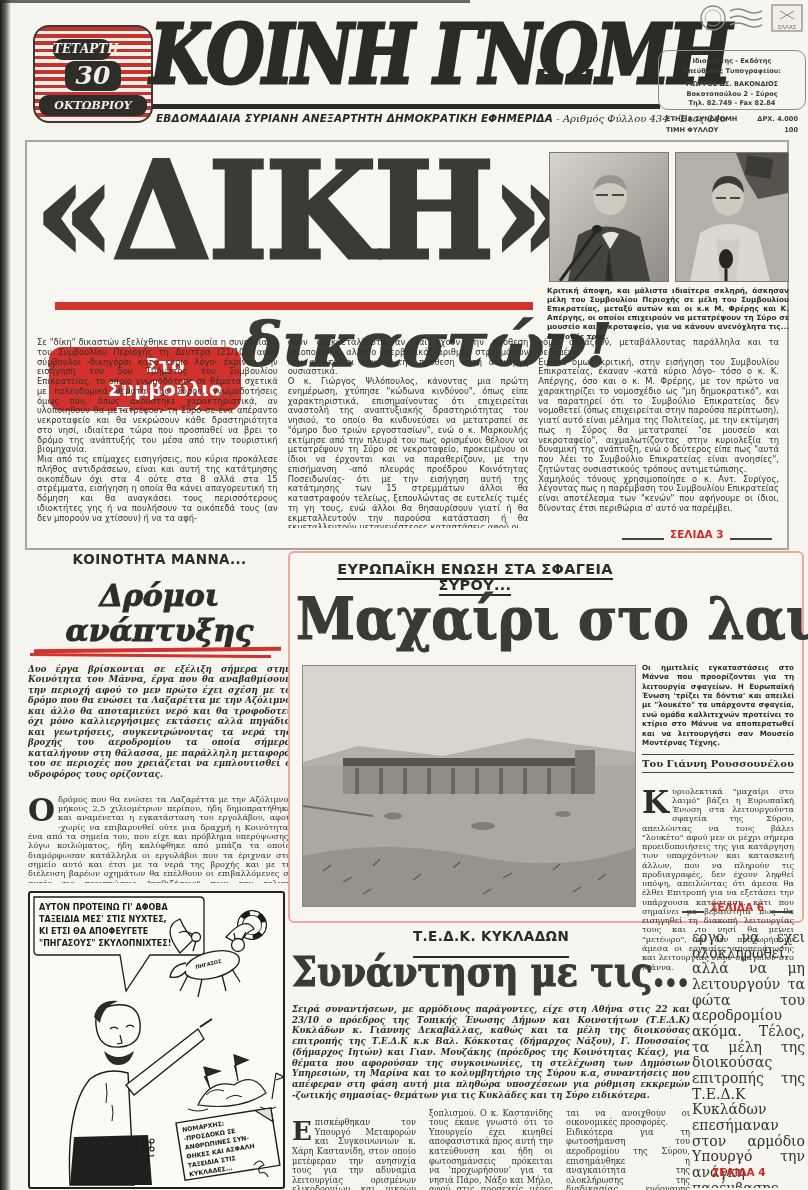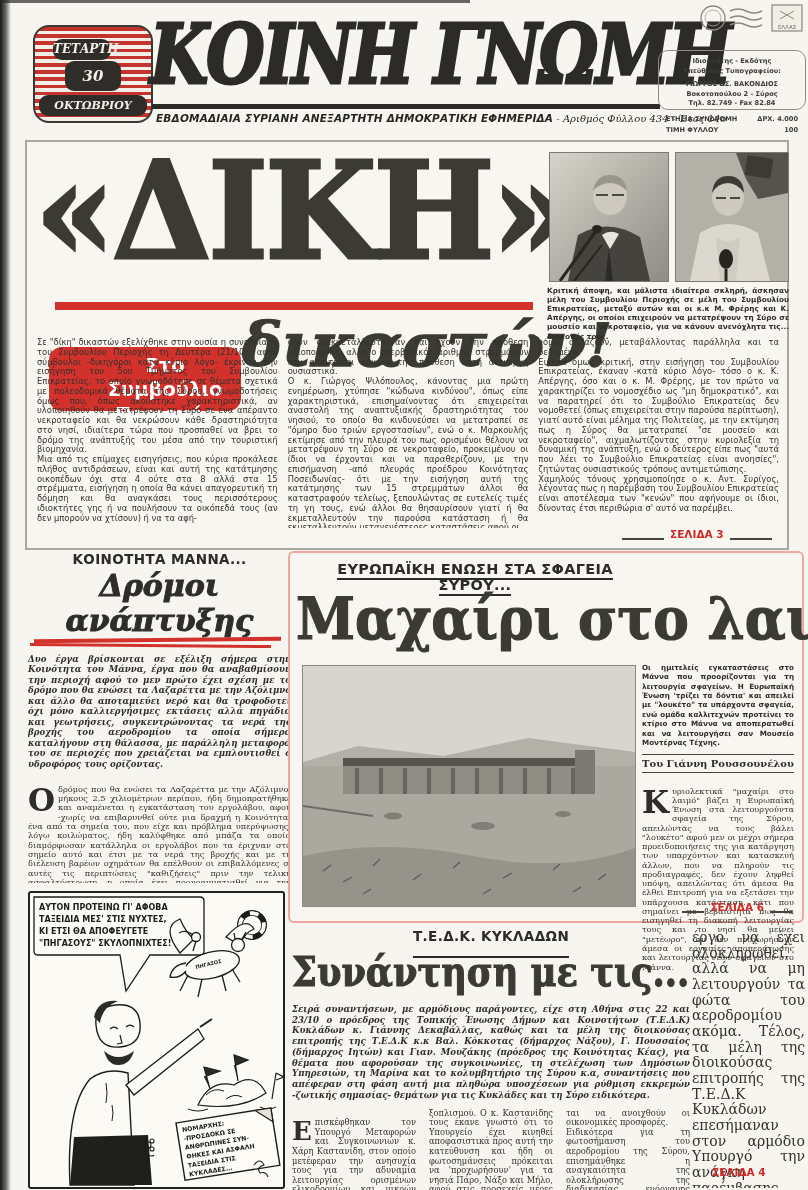--- a/index.html
+++ b/index.html
@@ -8,21 +8,21 @@
   .abs{position:absolute;}
   
   .edge-l{left:0;top:0;width:11px;height:1190px;background:linear-gradient(to right,#161614,#6f6d68 55%,rgba(0,0,0,0));}
   .edge-t{left:0;top:0;width:470px;height:3px;background:#2a2a27;opacity:.7;}
   
   .datebox{left:33px;top:25px;width:116px;height:94px;border:2px solid #3a3935;border-radius:16px;
      background:repeating-linear-gradient(180deg,#c5332e 0 3.6px,#f3efe6 3.6px 7.2px);overflow:hidden;}
   .datebox .inner{position:absolute;background:#2e2d29;color:#f3efe6;border-radius:9px;text-align:center;
      font-family:"DejaVu Serif",serif;font-style:italic;}
   .d-name{left:18px;top:12px;width:58px;height:21px;font-size:12px;font-weight:bold;line-height:21px;}
-  .d-day{left:30px;top:34px;width:56px;height:30px;font-size:15px;font-weight:bold;line-height:30px;}
+  .d-day{left:30px;top:34px;width:56px;height:30px;font-size:25px;font-weight:bold;line-height:30px;}
   .d-month{left:4px;top:68px;width:108px;height:21px;font-size:11px;font-weight:bold;line-height:21px;border-radius:7px;}
   .nptitle{left:150px;top:6px;width:560px;height:100px;font-family:"DejaVu Serif",serif;font-style:italic;
      font-weight:bold;font-size:67px;letter-spacing:-2px;color:#2c2b28;-webkit-text-stroke:2.6px #2c2b28;
      transform:scaleY(1.22);transform-origin:top left;white-space:nowrap;}
   .title-rule{left:152px;top:104px;width:508px;height:5px;background:#2b2a27;}
   .subtitle{left:156px;top:112px;width:640px;font-size:10.5px;white-space:nowrap;}
   .subtitle .m{font-weight:bold;font-style:italic;letter-spacing:.2px;}
   .subtitle .i{font-family:"DejaVu Serif",serif;font-style:italic;font-size:10px;}
   .pubbox{left:658px;top:50px;width:148px;height:60px;border:1.5px solid #8f8d86;border-radius:10px;
      font-size:6.6px;font-weight:bold;text-align:center;color:#3c3b36;padding-top:6px;box-sizing:border-box;line-height:1.45;}
@@ -45,21 +45,21 @@
   .leadcap{left:520px;top:144px;width:242px;font-size:7.3px;font-weight:bold;text-align:justify;line-height:1.25;color:#2e2d28;}
   .leadcols{left:10px;top:196px;width:742px;height:190px;display:flex;gap:10px;}
   .leadcols .c{flex:1;font-size:8.4px;line-height:1.16;text-align:justify;white-space:pre-line;overflow:hidden;color:#33322c;}
   .pageref{display:flex;align-items:flex-end;gap:6px;color:#ce2a27;font-weight:bold;font-size:10.5px;}
   .pageref .rl{height:2.5px;background:#45443f;width:42px;}
   .pr3{left:595px;top:386px;}
   
   .manna{left:28px;top:551px;width:263px;height:332px;overflow:hidden;}
   .kick{font-weight:bold;text-align:center;font-size:13.5px;letter-spacing:.4px;color:#2b2a26;}
   .manna-h{position:relative;font-family:"DejaVu Serif",serif;font-style:italic;font-weight:bold;font-size:30px;
-     text-align:center;color:#2e2d29;-webkit-text-stroke:1px #2e2d29;margin-top:1px;}
+     text-align:center;color:#2e2d29;-webkit-text-stroke:1px #2e2d29;margin-top:11px;}
   .manna-h .ul{position:absolute;left:6px;right:10px;bottom:-4px;height:4px;background:#d2312c;transform:skewY(-.6deg);}
   .manna-h .ul2{position:absolute;left:2px;right:20px;bottom:-9px;height:3px;background:#d2312c;transform:skewY(.5deg);}
   .manna-lead{margin-top:16px;font-family:"DejaVu Serif",serif;font-style:italic;font-weight:bold;font-size:8.6px;
      line-height:1.22;text-align:justify;color:#2e2d28;}
   .manna-body{margin-top:6px;font-family:"DejaVu Serif",serif;font-size:8.2px;line-height:1.14;text-align:justify;
      white-space:pre-line;color:#33322c;}
   .dropcap{float:left;font-family:"DejaVu Serif",serif;font-weight:bold;font-size:31px;line-height:.85;
      padding:2px 3px 0 0;color:#2e2d29;}
   
   .pinkbox{left:288px;top:551px;width:516px;height:372px;border:2.5px solid #efa69f;border-radius:6px;background:#f8f6f1;box-sizing:border-box;}

